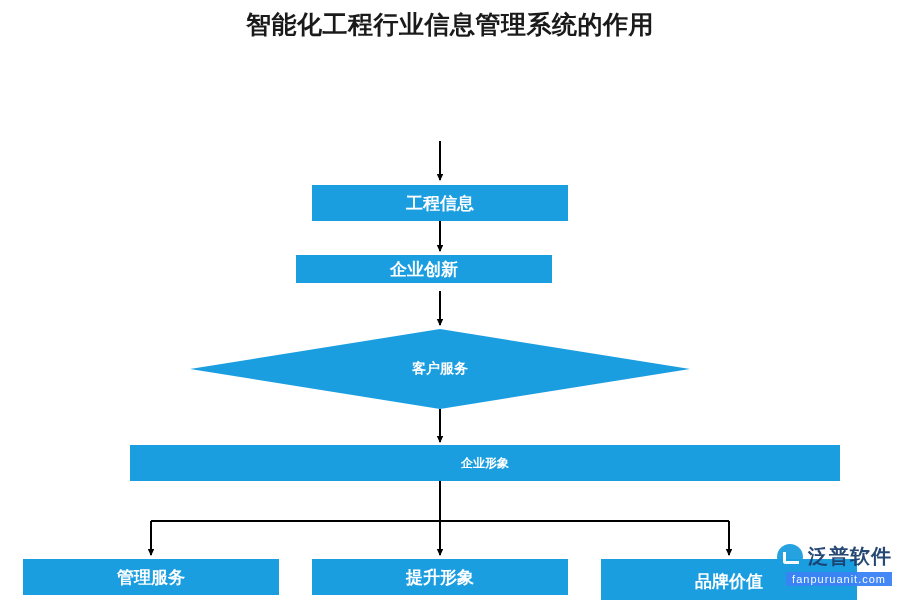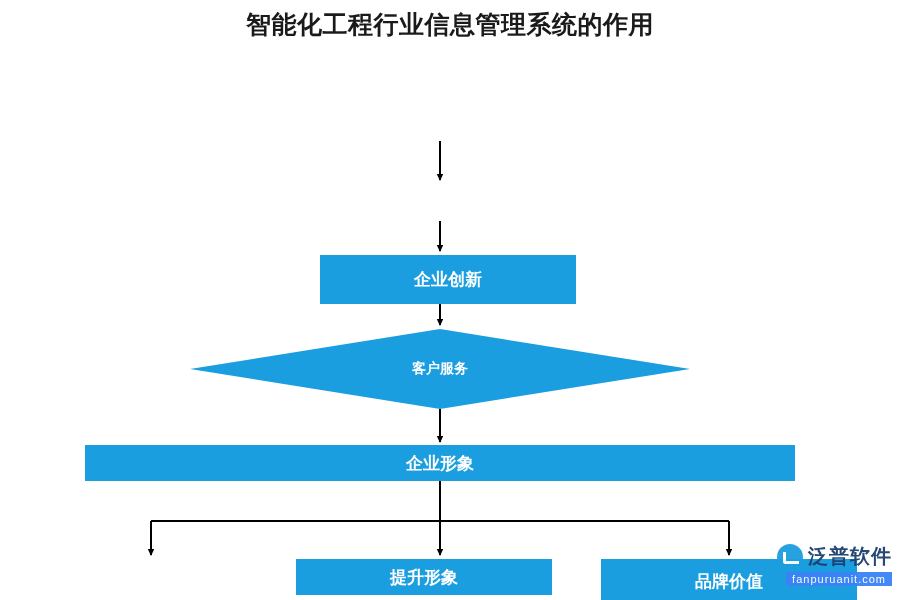--- a/index.html
+++ b/index.html
@@ -37,21 +37,22 @@
     color: #ffffff;
     font-weight: bold;
     font-size: 17px;
     display: flex;
     align-items: center;
     justify-content: center;
     box-sizing: border-box;
     line-height: 1;
   }
   .node.big {
-    font-size: 17px;
+    font-size: 12px;
+    margin-left: 45px;
   }
   .diamond-wrap {
     position: absolute;
   }
   .diamond-wrap svg {
     display: block;
   }
   .diamond-label {
     position: absolute;
     left: 0;
@@ -183,38 +184,44 @@
     <line x1="440" y1="521" x2="440" y2="555" stroke="#000000" stroke-width="2" marker-end="url(#arrow)"></line>
     <line x1="729" y1="521" x2="729" y2="555" stroke="#000000" stroke-width="2" marker-end="url(#arrow)"></line>
   </svg>
 
   <div class="wm-center">
     <span class="wm-mark"></span>
     <span class="wm-text">泛普软件</span>
   </div>
 
 
-
-  <div class="node" style="left:320px; top:255px; width:256px; height:49px;">
+  <div class="node" style="left:312px; top:185px; width:256px; height:36px;">
+    <span>工程信息</span>
+  </div>
+
+  <div class="node" style="left:296px; top:255px; width:256px; height:28px;">
     <span>企业创新</span>
   </div>
 
   <div class="diamond-wrap" style="left:190px; top:329px; width:500px; height:80px;">
     <svg width="500" height="80" viewBox="0 0 500 80">
       <polygon points="250,0 500,40 250,80 0,40" fill="#1b9ee0"></polygon>
     </svg>
     <div class="diamond-label">客户服务</div>
   </div>
 
   <div class="node big" style="left:85px; top:445px; width:710px; height:36px;">
     <span>企业形象</span>
   </div>
 
-
-  <div class="node" style="left:296px; top:559px; width:256px; height:36px;">
+  <div class="node" style="left:23px; top:559px; width:256px; height:36px;">
+    <span>管理服务</span>
+  </div>
+
+  <div class="node" style="left:312px; top:559px; width:256px; height:36px;">
     <span>提升形象</span>
   </div>
 
   <div class="node" style="left:601px; top:559px; width:256px; height:45px;">
     <span>品牌价值</span>
   </div>
 
   <div class="wm-br">
     <div class="row1">
       <span class="logo"></span>

